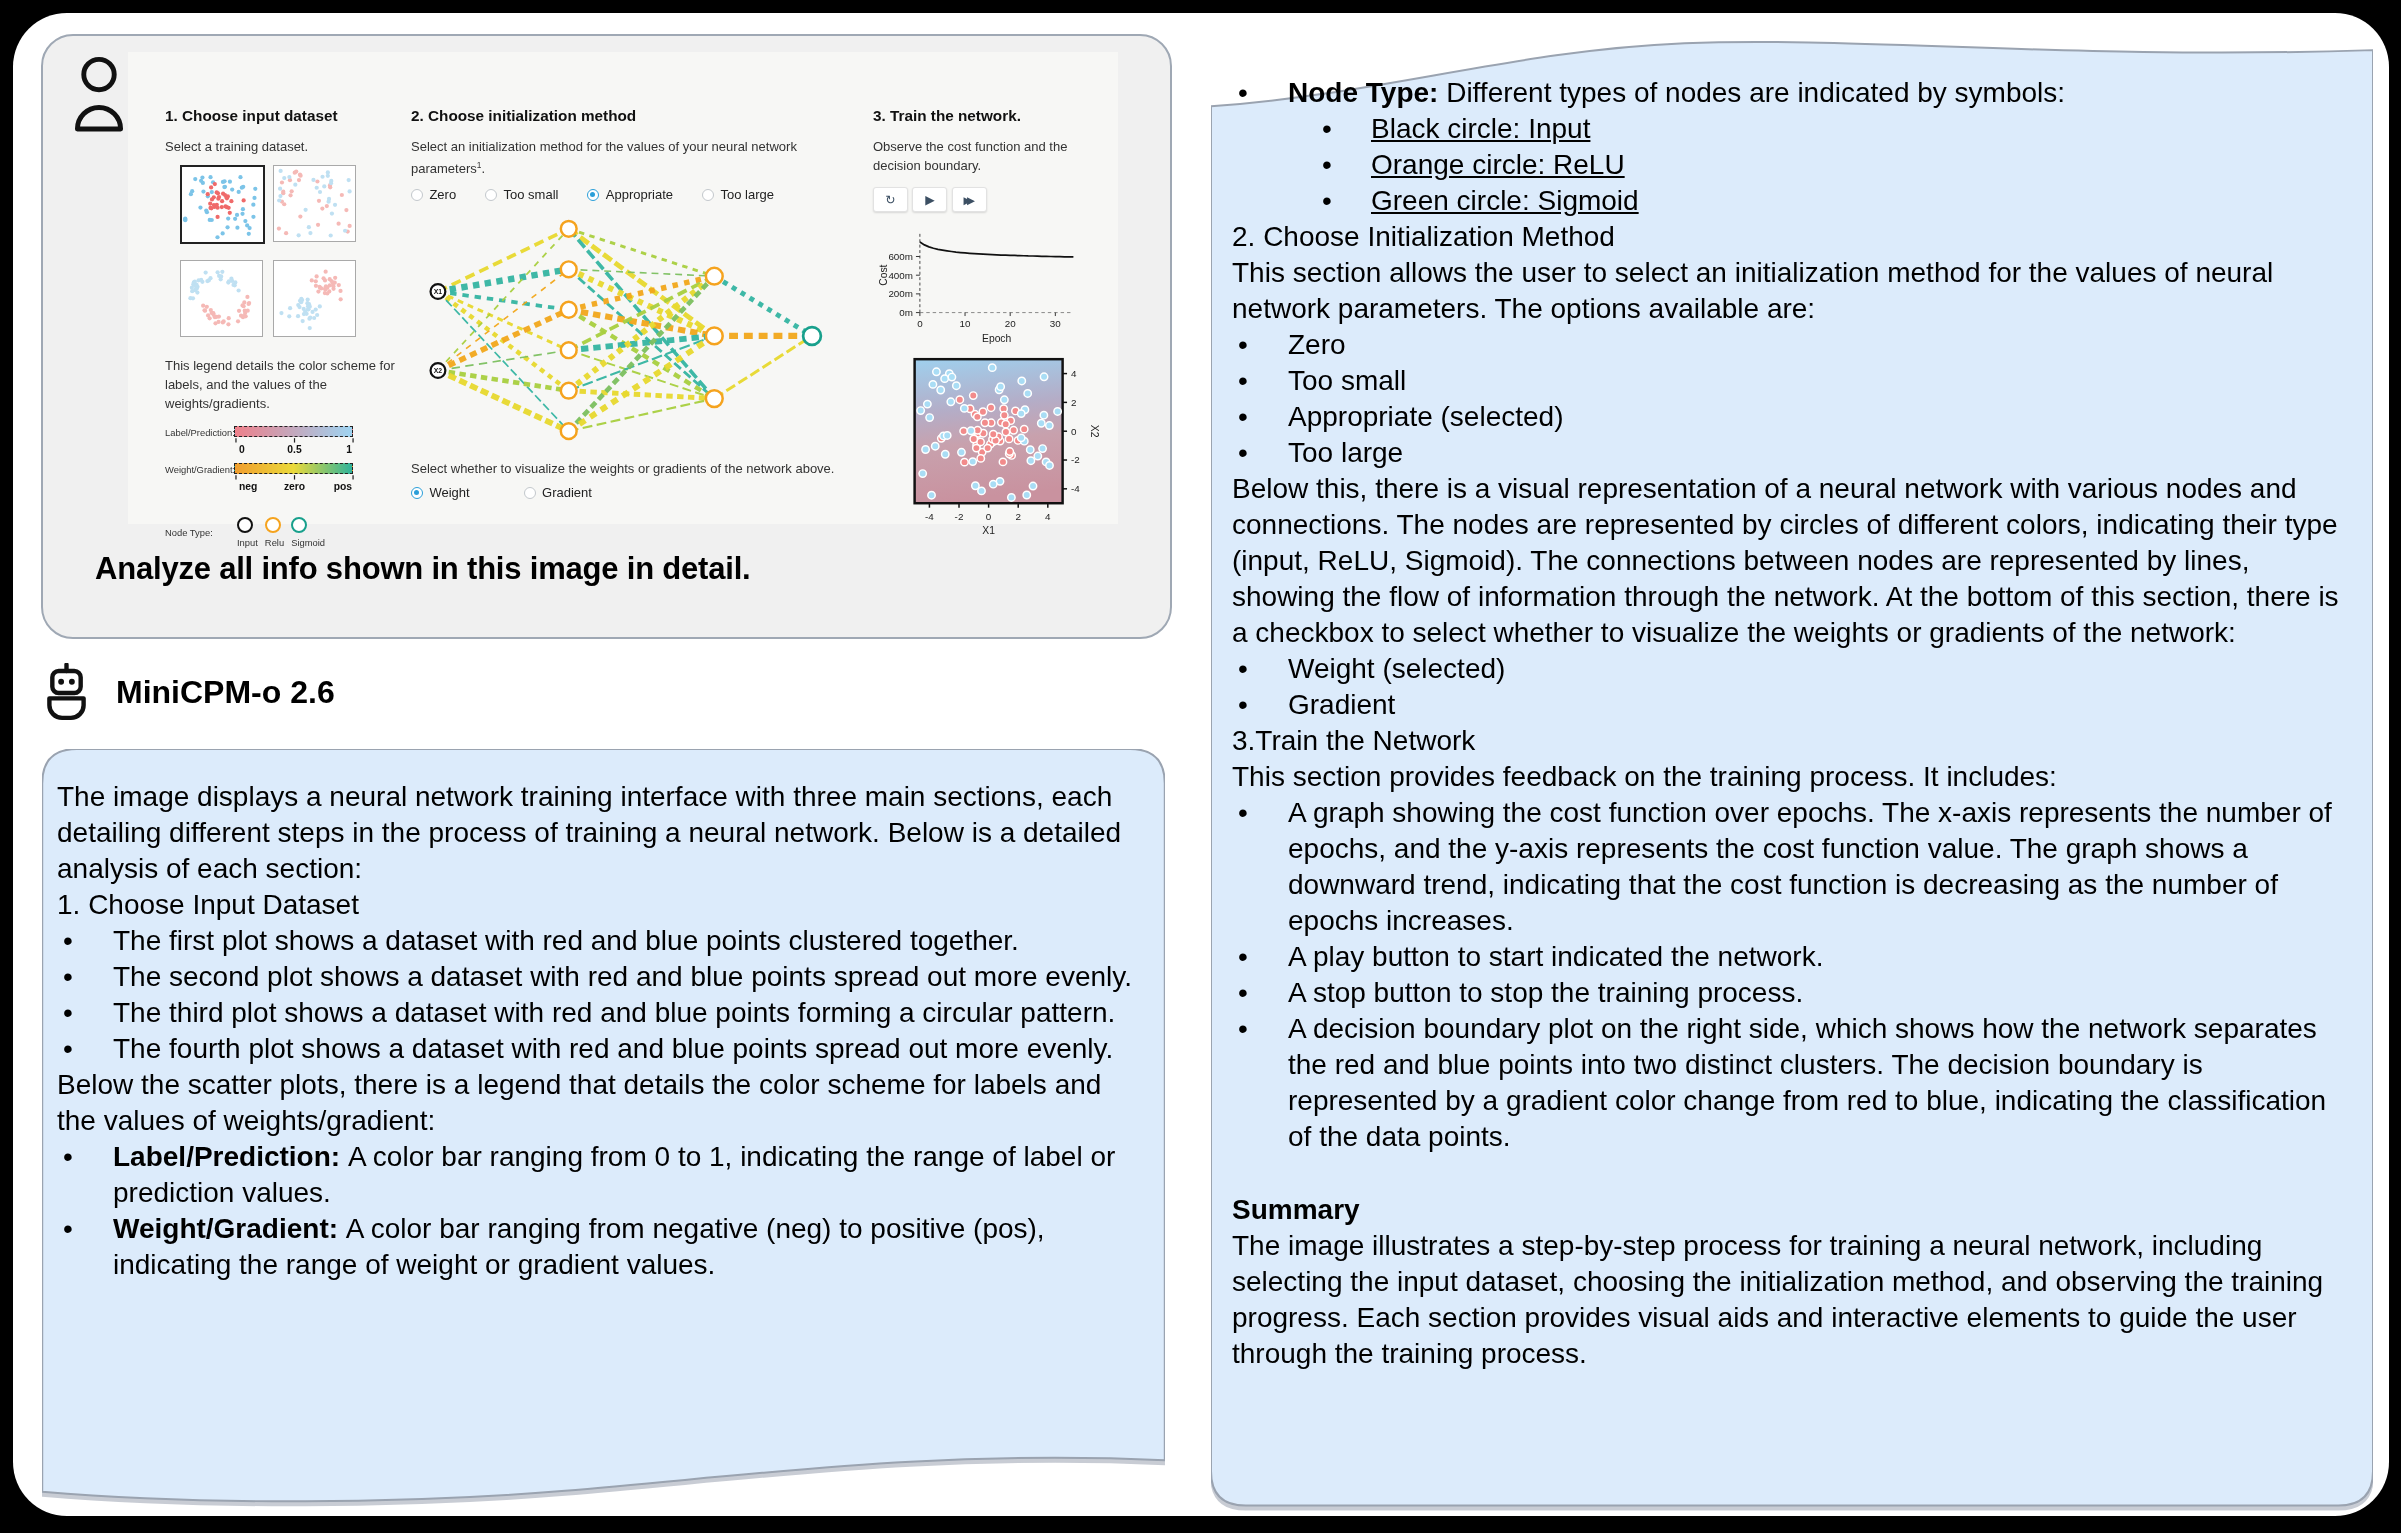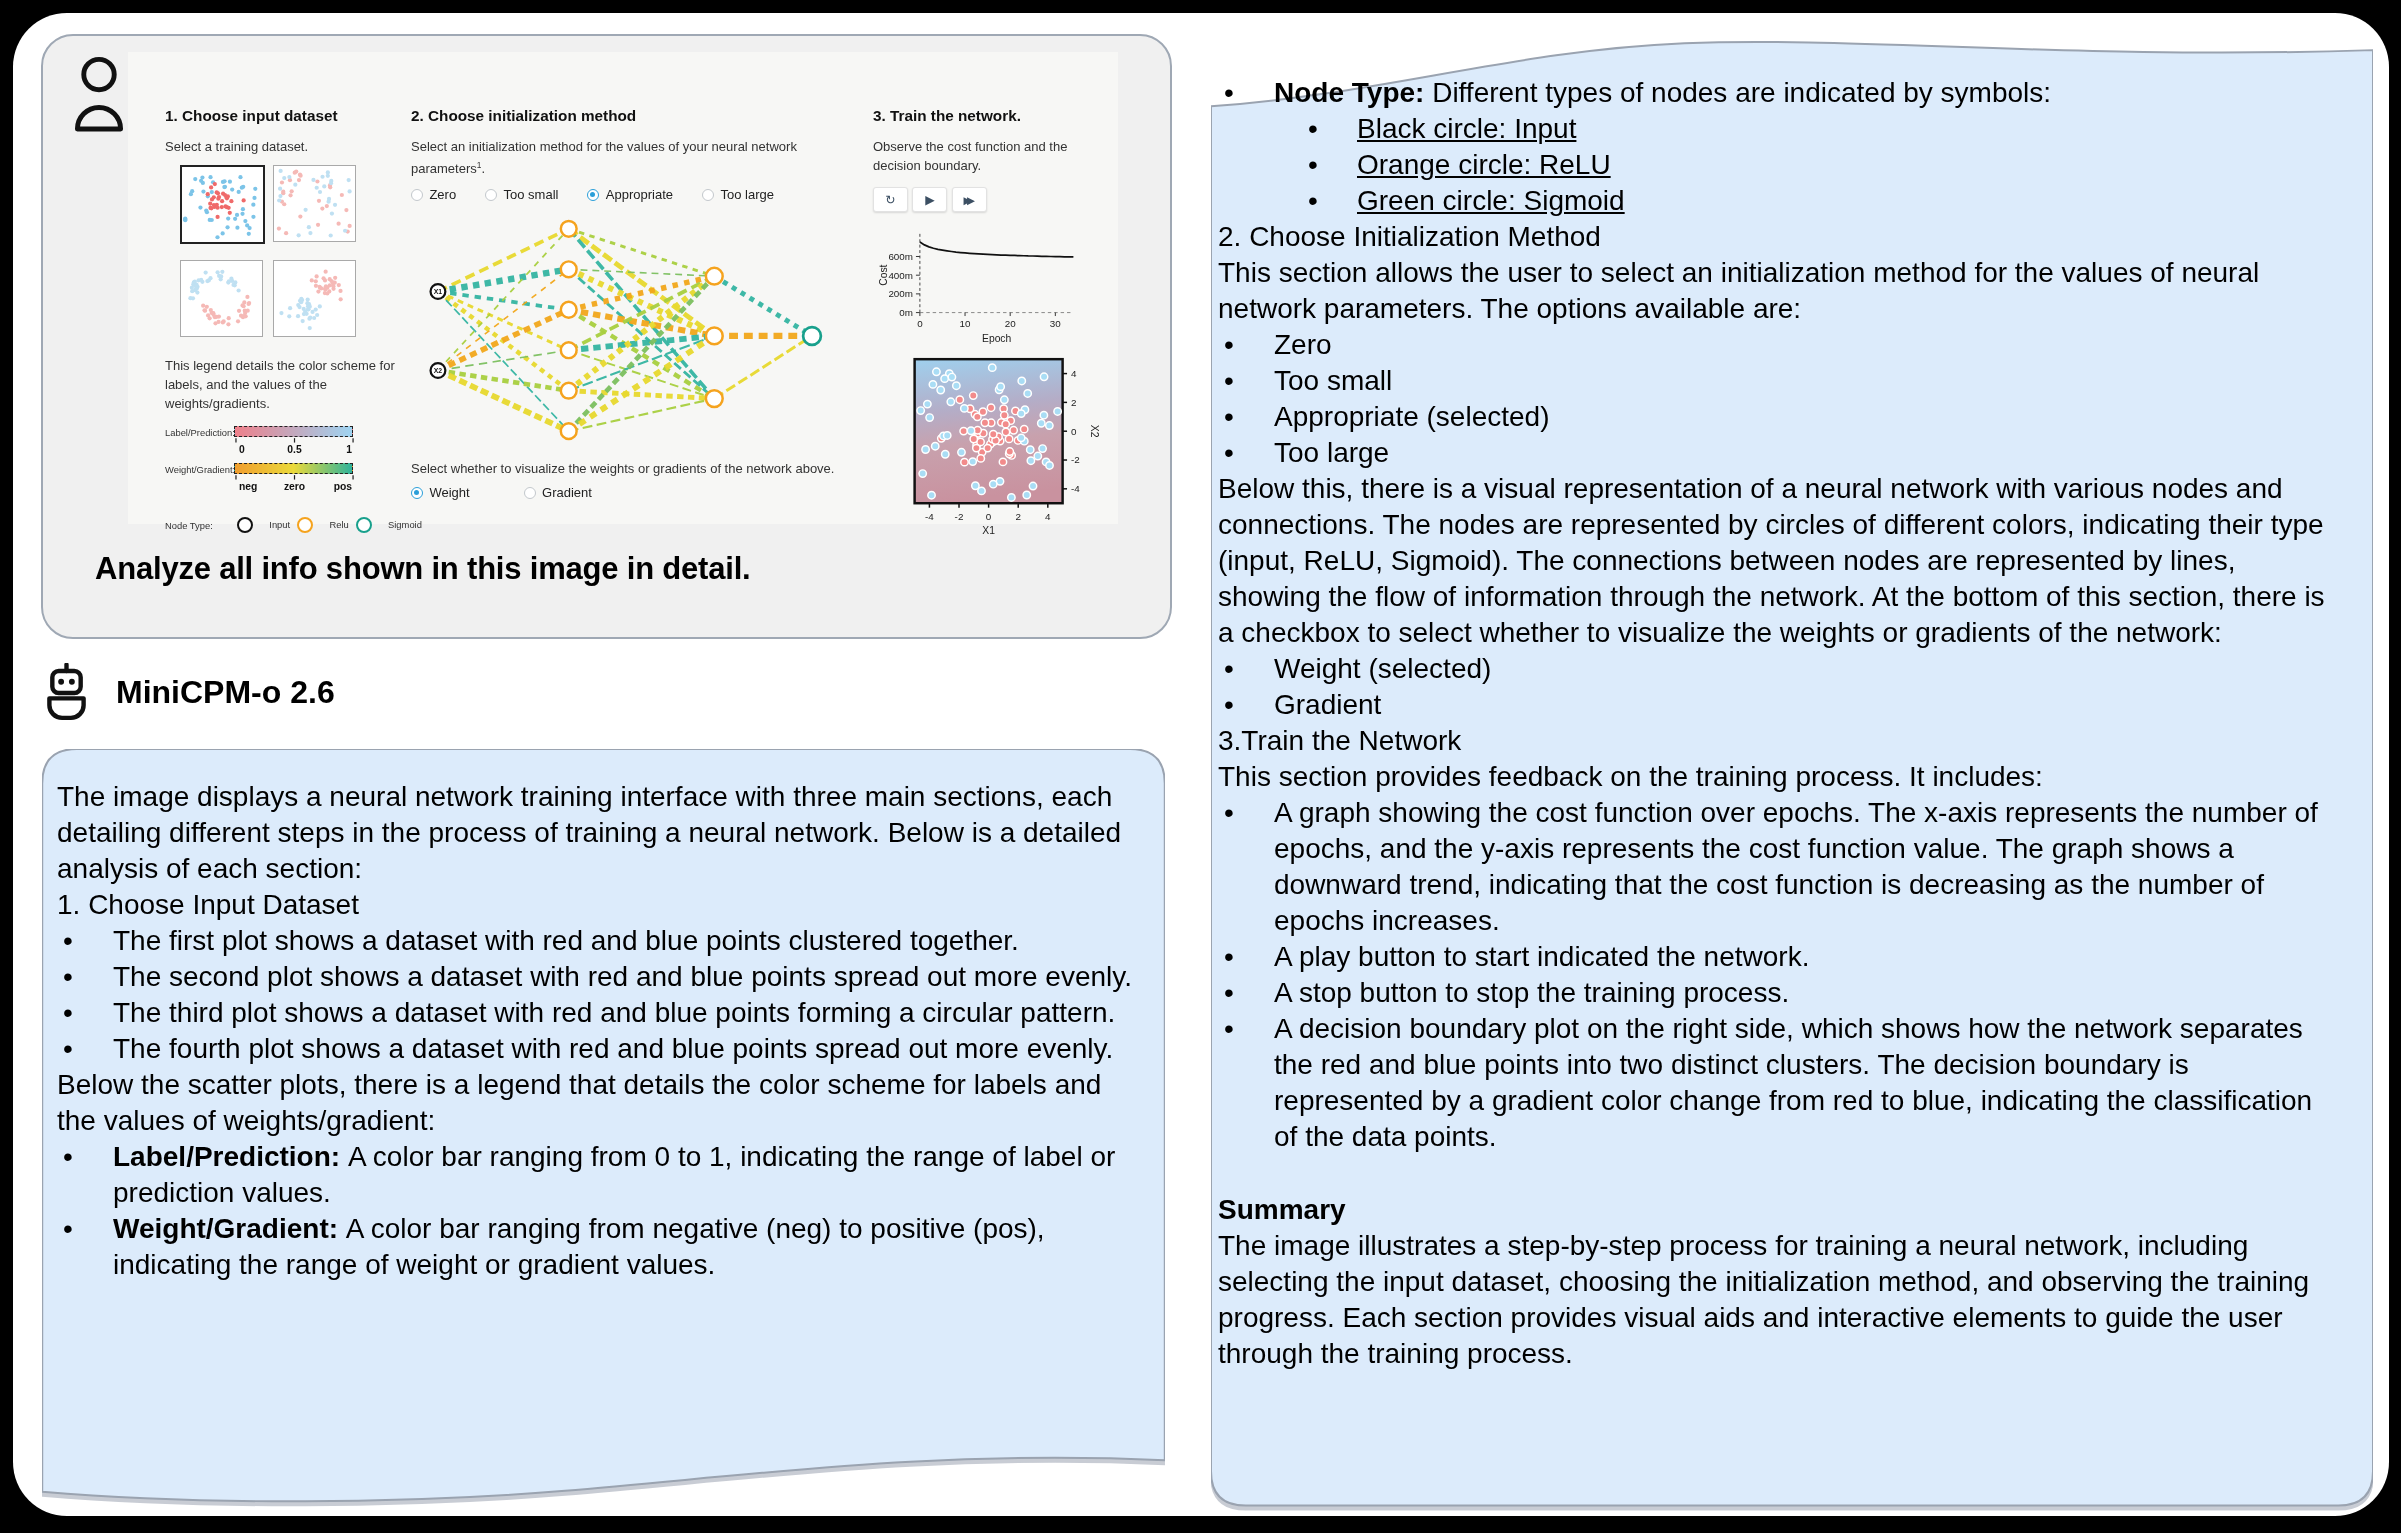--- a/index.html
+++ b/index.html
@@ -20,21 +20,21 @@
   .sec-title{font-size:15.3px;font-weight:700;color:#111;margin-bottom:12px;}
   .sec-sub{font-size:13px;color:#333;line-height:19px;margin-bottom:9px;}
   .thumb-grid{margin-left:15px;display:grid;grid-template-columns:81px 81px;gap:16px 12px;width:178px;}
   .thumb-grid svg{display:block;}
   .legend-note{font-size:13px;color:#333;line-height:19px;margin-top:19px;width:232px;}
   .bar-row{display:flex;margin-top:13px;align-items:flex-start;}
   .bar-label{width:69px;font-size:9.4px;color:#333;padding-top:1px;flex:none;}
   .cbar{width:117px;height:9.4px;border:1.5px dashed #222;}
   .bar-axis{margin-top:0.5px;}
   .ntype-row{display:flex;align-items:center;margin-top:22px;gap:7px;}
-  .ntype-item{display:flex;align-items:center;gap:16px;}
+  .ntype-item{display:flex;align-items:flex-start;gap:4px;flex-direction:column;}
   .ntype-circle{width:12.3px;height:12.3px;border-radius:50%;background:#fff;flex:none;}
   .ntype-name{font-size:9.4px;color:#333;}
   .radio-row{display:flex;align-items:center;gap:29px;margin-top:4px;margin-bottom:4px;}
   .radio-row.wide{gap:54px;}
   .radio-item{display:flex;align-items:center;gap:6.4px;cursor:pointer;}
   .radio{width:12px;height:12px;border-radius:50%;background:#fff;border:1.5px solid #c3c8cc;
     box-sizing:border-box;position:relative;flex:none;}
   .radio.sel{border-color:#2b9fd9;}
   .radio.sel::after{content:"";position:absolute;left:2px;top:2px;width:5px;height:5px;
     border-radius:50%;background:#2b9fd9;}
@@ -50,21 +50,21 @@
   
   .model-row{position:absolute;left:32px;top:650px;display:flex;align-items:center;gap:28px;}
   .model-name{font-size:32px;font-weight:700;}
   
   .bubble{position:absolute;}
   .left-bubble{left:29px;top:736px;width:1123px;height:762px;}
   .right-bubble{left:1198px;top:15px;width:1162px;height:1480px;}
   .bubble-shape{position:absolute;left:0;top:0;filter:drop-shadow(0 4.4px 0 rgba(154,163,176,.55));}
   .bubble-text{position:absolute;font-size:28px;line-height:36px;}
   .left-bubble .bubble-text{left:15px;top:30px;width:1091px;}
-  .right-bubble .bubble-text{left:7px;top:47px;width:1125px;}
+  .right-bubble .bubble-text{left:21px;top:47px;width:1125px;}
   .blk.t-p{}
   .blk.t-b1{position:relative;padding-left:56px;}
   .blk.t-b1::before{content:"\2022";position:absolute;left:6px;}
   .blk.t-b2{position:relative;padding-left:139px;text-decoration:underline;}
   .blk.t-b2::before{content:"\2022";position:absolute;left:90px;}
   .blk.t-h{font-weight:700;}
   .blk.t-sp{height:37px;}
   .bp{font-weight:700;}
   svg text{font-family:"Liberation Sans",sans-serif;}
 </style>

